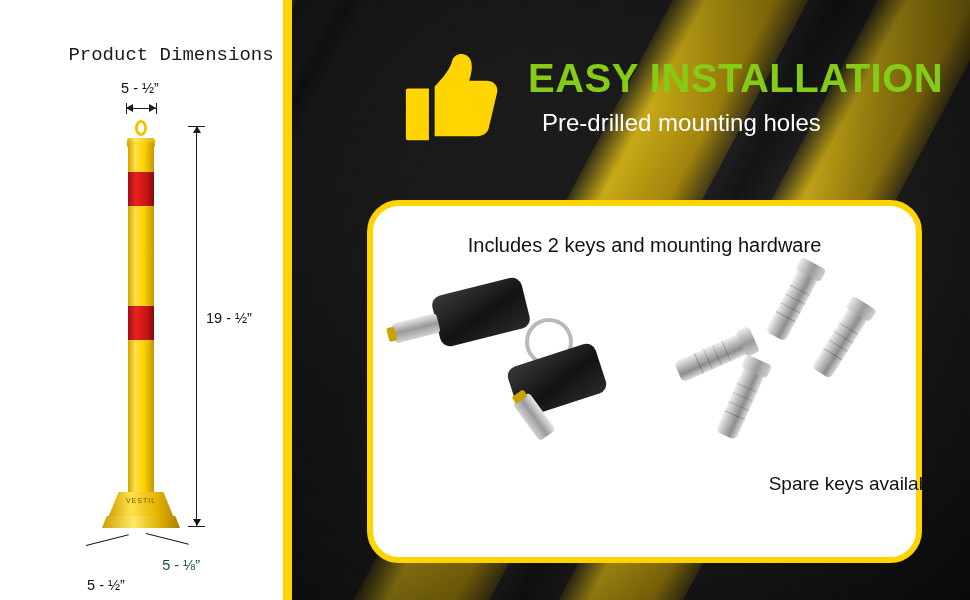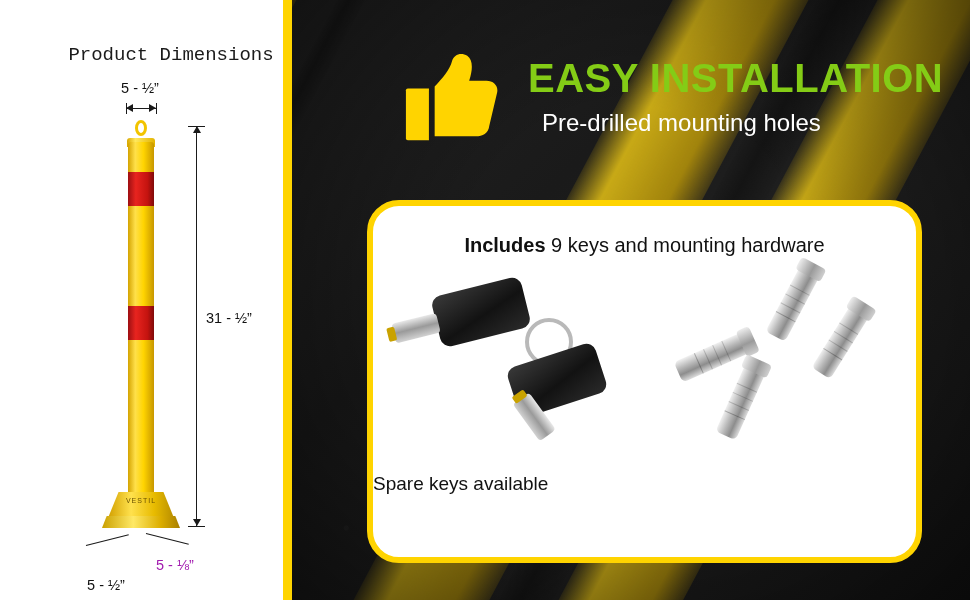--- a/index.html
+++ b/index.html
@@ -114,26 +114,26 @@
     left: 76px;
     top: 557px;
     width: 60px;
     text-align: center;
     font-size: 14.5px;
     color: #111;
     margin-top: 20px;
   }
   .dim-b-right {
     position: absolute;
-    left: 156px;
+    left: 140px;
     top: 557px;
     width: 60px;
-    text-align: left;
+    text-align: right;
     font-size: 14.5px;
-    color: #a21caf;
+    color: #14532d;
   }
   .dim-b-line1 {
     position: absolute;
     left: 86px; top: 545px;
     width: 44px; height: 1px;
     background: #1a1a1a;
     transform: rotate(-14deg);
     transform-origin: left center;
   }
   .dim-b-line2 {
@@ -323,28 +323,29 @@
     box-sizing: border-box;
   }
   .card-title {
     position: absolute;
     top: 28px;
     width: 100%;
     text-align: center;
     font-size: 20px;
     color: #111;
   }
-  .card-title b { font-weight: bold; }
+  .card-title b { font-weight: normal; }
   .card-foot1 {
     position: absolute;
     bottom: 62px;
     width: 100%;
-    text-align: left;
+    text-align: right;
     font-size: 19px;
     color: #111;
+    padding-left: 28px;
   }
   .card-foot2 {
     position: absolute;
     bottom: 30px;
     width: 100%;
     text-align: center;
     font-size: 19px;
     font-weight: bold;
     color: #111;
   }
@@ -446,21 +447,21 @@
       <div class="base"></div>
       <div class="base-text">VESTIL</div>
       <div class="base-plate"></div>
     </div>
 
     <div class="dim-v-cap-top"></div>
     <div class="dim-v-cap-bot"></div>
     <div class="dim-v-line"></div>
     <div class="arrow-up"></div>
     <div class="arrow-dn"></div>
-    <div class="dim-v-label">31 - ½”</div>
+    <div class="dim-v-label">19 - ½”</div>
 
     <div class="dim-b-line1"></div>
     <div class="dim-b-line2"></div>
     <div class="dim-b-left">5 - ½”</div>
     <div class="dim-b-right">5 - ⅛”</div>
   </div>
 
   <div class="divider"></div>
 
   <div class="right-panel">
@@ -475,21 +476,21 @@
     <div class="headline-row">
       <svg class="thumb-icon" viewBox="0 0 100 96">
         <path d="M6 38 h22 v54 H6 a2 2 0 0 1 -2 -2 V40 a2 2 0 0 1 2 -2 z" fill="#ffd400"></path>
         <path d="M34 36 C42 28 50 18 52 10 C54 2 62 0 68 4 C74 8 74 18 70 30 h18 c8 0 13 6 11 13 l-8 34 c-1 8 -7 11 -14 11 H34 z" fill="#ffd400"></path>
       </svg>
       <div class="headline">EASY INSTALLATION</div>
       <div class="subhead">Pre-drilled mounting holes</div>
     </div>
 
     <div class="card">
-      <div class="card-title"><b>Includes</b><span> 9 keys and mounting hardware</span></div>
+      <div class="card-title"><b>Includes</b><span> 2 keys and mounting hardware</span></div>
 
       <div class="art">
         <div class="ring"></div>
         <div class="key key1">
             <div class="barrel"></div>
           </div>
         <div class="key key2">
             <div class="barrel"></div>
           </div>
         <div class="anchor a1"></div>

